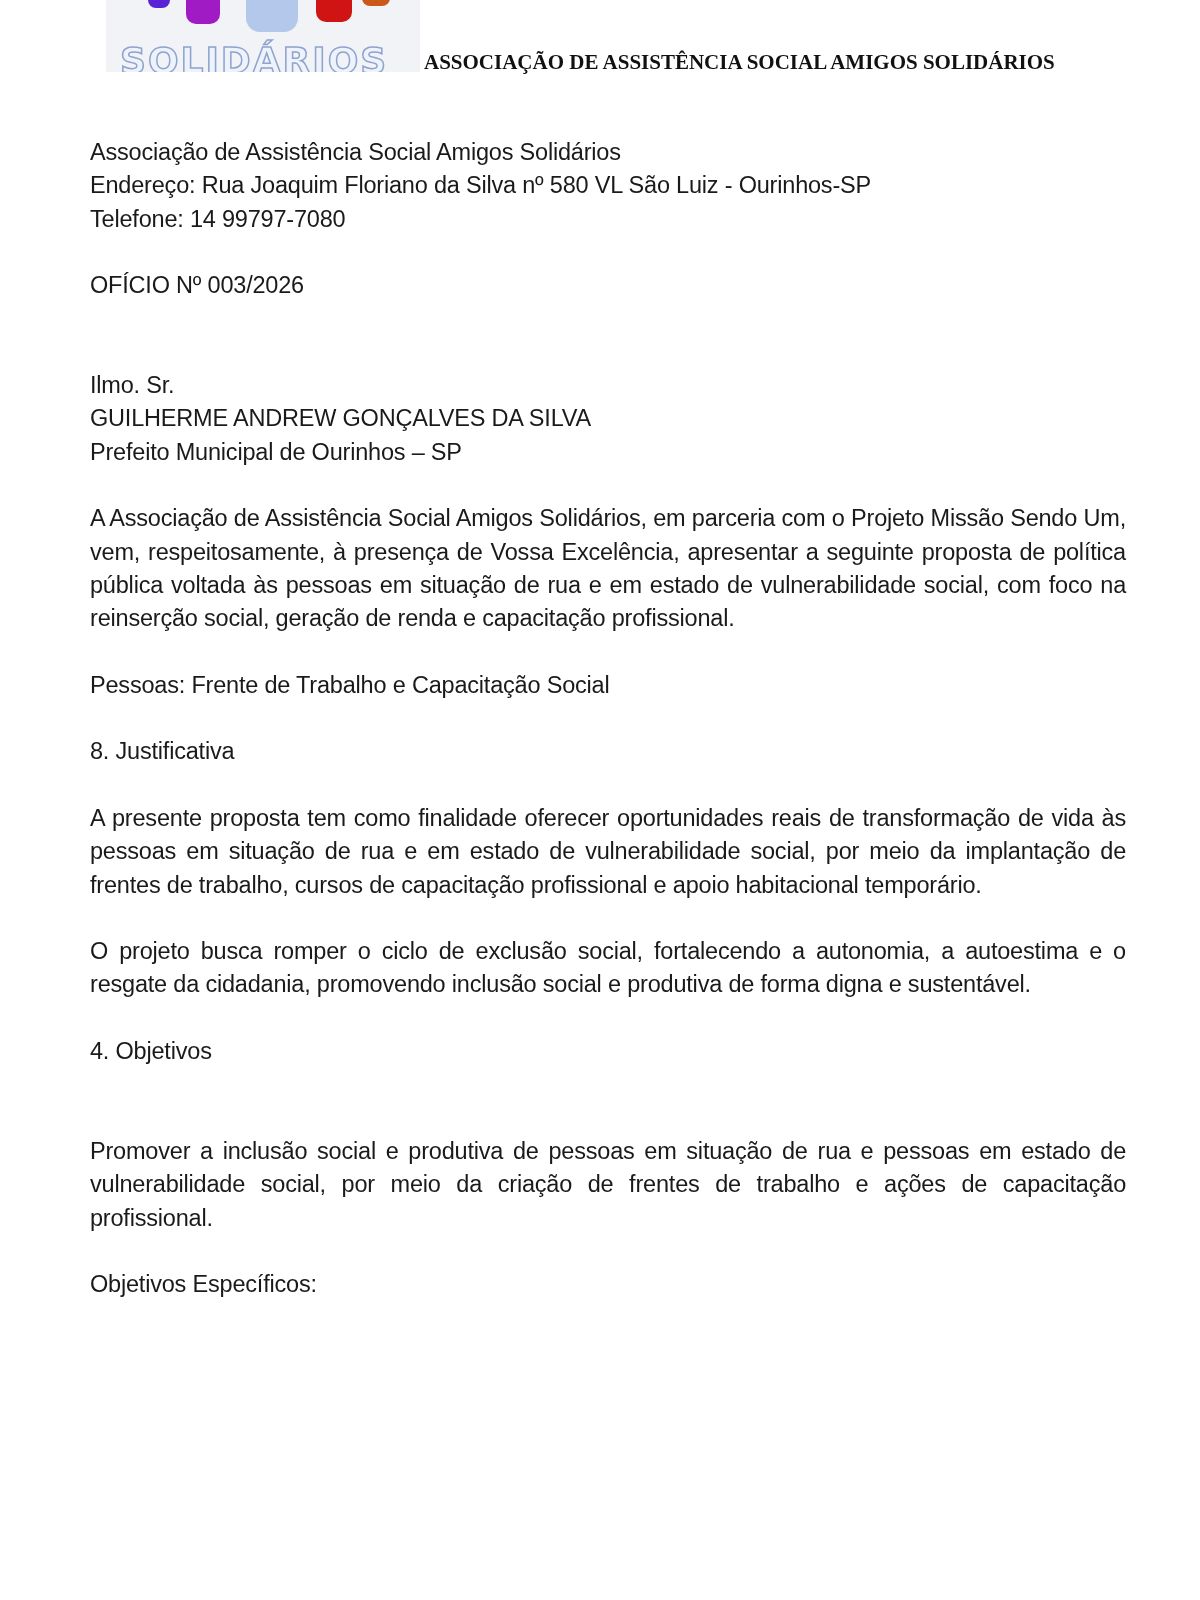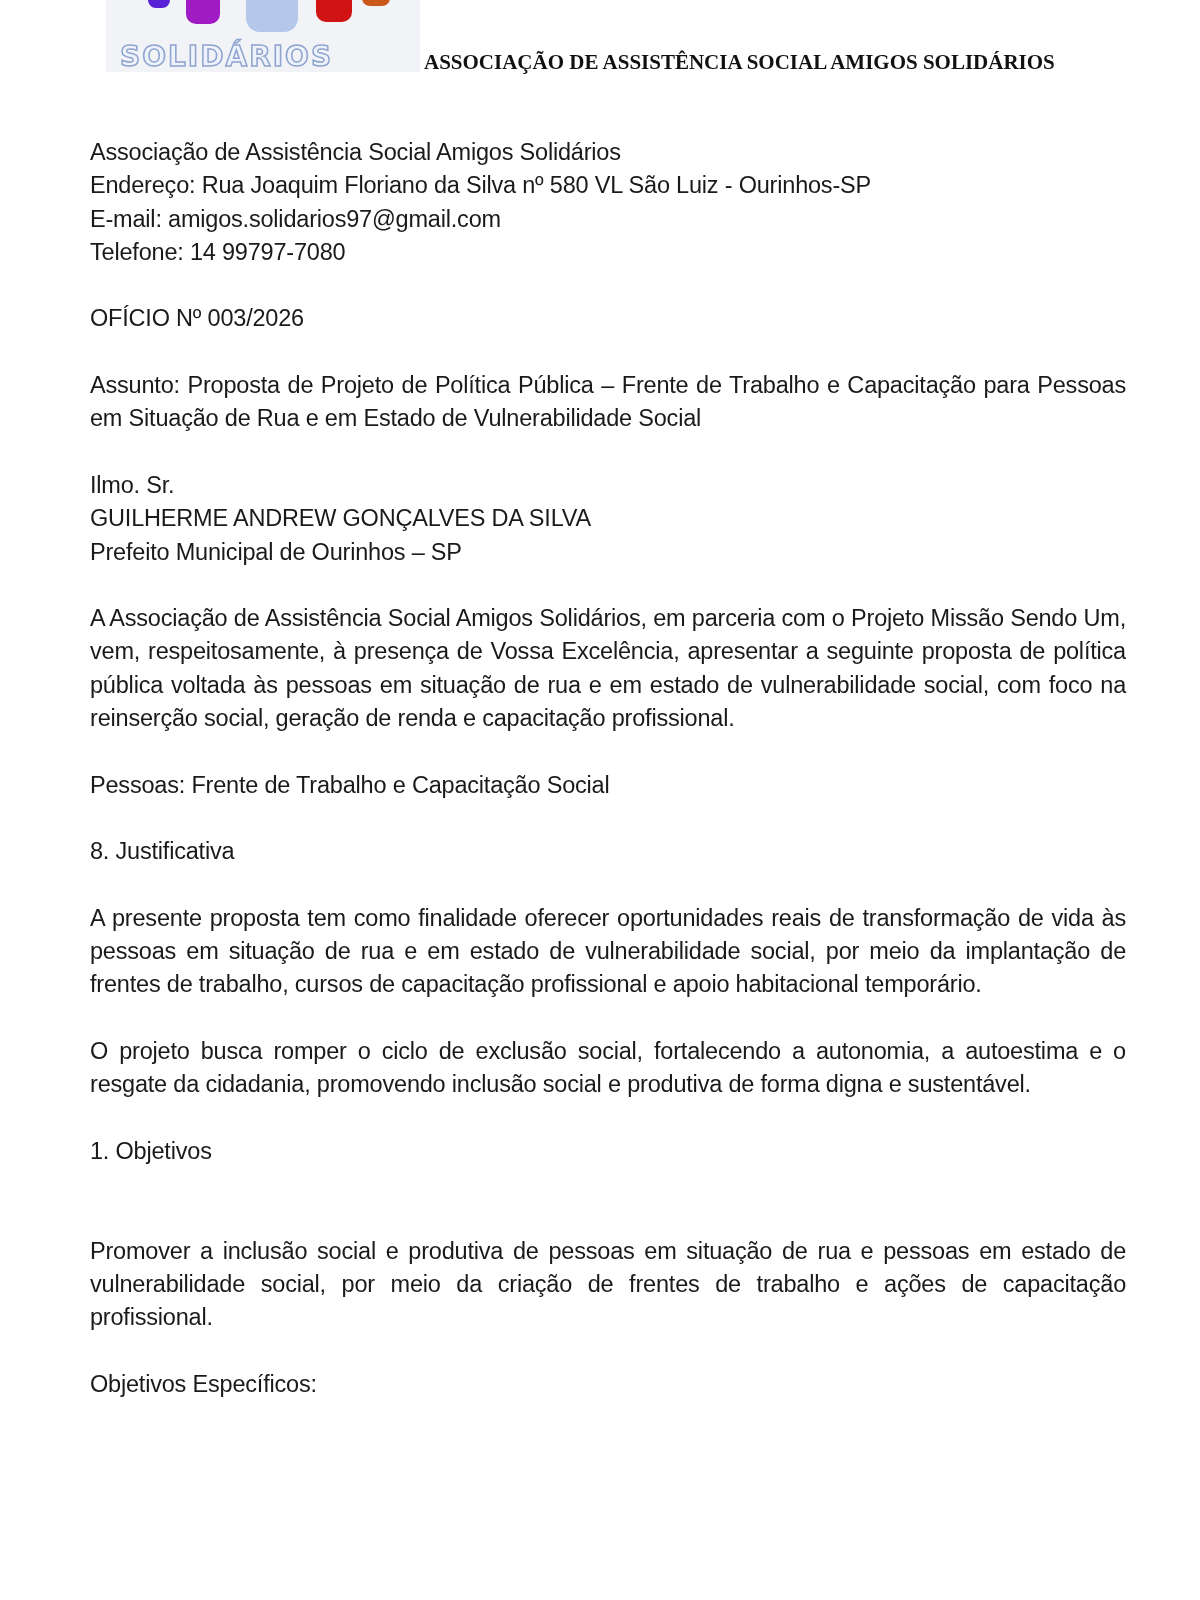--- a/index.html
+++ b/index.html
@@ -39,21 +39,21 @@
     .fig-blue { left: 42px; width: 22px; height: 14px; background: #5a22d6; border-radius: 4px 4px 8px 8px; }
     .fig-purple { left: 80px; width: 34px; height: 30px; background: #a11bc4; border-radius: 4px 4px 10px 10px; }
     .fig-center { left: 140px; width: 52px; height: 38px; background: #b3c8ea; border-radius: 6px 6px 14px 14px; }
     .fig-red { left: 210px; width: 36px; height: 28px; background: #d01414; border-radius: 4px 4px 10px 10px; }
     .fig-orange { left: 256px; width: 28px; height: 12px; background: #c9581a; border-radius: 4px 4px 8px 8px; }
     .logo-text {
       position: absolute;
       left: 14px;
       top: 40px;
       font-family: "DejaVu Sans", sans-serif;
-      font-size: 28px;
+      font-size: 36px;
       letter-spacing: 2px;
       color: #eef2fa;
       -webkit-text-stroke: 1.5px #8ea3cf;
       font-weight: bold;
     }
     .header-title {
       position: absolute;
       left: 424px;
       top: 50px;
       font-family: "Liberation Serif", serif;
@@ -92,28 +92,26 @@
     <div class="figure fig-red"></div>
     <div class="figure fig-orange"></div>
     <div class="logo-text">SOLIDÁRIOS</div>
   </div>
   <div class="header-title">ASSOCIAÇÃO DE ASSISTÊNCIA SOCIAL AMIGOS SOLIDÁRIOS</div>
 </div>
 
 <div class="content">
   <p>Associação de Assistência Social Amigos Solidários</p>
   <p>Endereço: Rua Joaquim Floriano da Silva nº 580 VL São Luiz - Ourinhos-SP</p>
-  <p>E-mail: amigos.solidarios97@gmail.com</p>
   <p>Telefone: 14 99797-7080</p>
   <div class="gap"></div>
 
   <p>OFÍCIO Nº 003/2026</p>
   <div class="gap"></div>
 
-  <p class="just">Assunto: Proposta de Projeto de Política Pública – Frente de Trabalho e Capacitação para Pessoas em Situação de Rua e em Estado de Vulnerabilidade Social</p>
   <div class="gap"></div>
 
   <p>Ilmo. Sr.</p>
   <p>GUILHERME ANDREW GONÇALVES DA SILVA</p>
   <p>Prefeito Municipal de Ourinhos – SP</p>
   <div class="gap"></div>
 
   <p class="just">A Associação de Assistência Social Amigos Solidários, em parceria com o Projeto Missão Sendo Um, vem, respeitosamente, à presença de Vossa Excelência, apresentar a seguinte proposta de política pública voltada às pessoas em situação de rua e em estado de vulnerabilidade social, com foco na reinserção social, geração de renda e capacitação profissional.</p>
   <div class="gap"></div>
 
@@ -122,21 +120,21 @@
 
   <p>8. Justificativa</p>
   <div class="gap"></div>
 
   <p class="just">A presente proposta tem como finalidade oferecer oportunidades reais de transformação de vida às pessoas em situação de rua e em estado de vulnerabilidade social, por meio da implantação de frentes de trabalho, cursos de capacitação profissional e apoio habitacional temporário.</p>
   <div class="gap"></div>
 
   <p class="just">O projeto busca romper o ciclo de exclusão social, fortalecendo a autonomia, a autoestima e o resgate da cidadania, promovendo inclusão social e produtiva de forma digna e sustentável.</p>
   <div class="gap"></div>
 
-  <p>1. Objetivos</p>
+  <p>4. Objetivos</p>
   <div class="gap"></div>
 
   <div class="gap"></div>
 
   <p class="just">Promover a inclusão social e produtiva de pessoas em situação de rua e pessoas em estado de vulnerabilidade social, por meio da criação de frentes de trabalho e ações de capacitação profissional.</p>
   <div class="gap"></div>
 
   <p>Objetivos Específicos:</p>
 </div>
 

